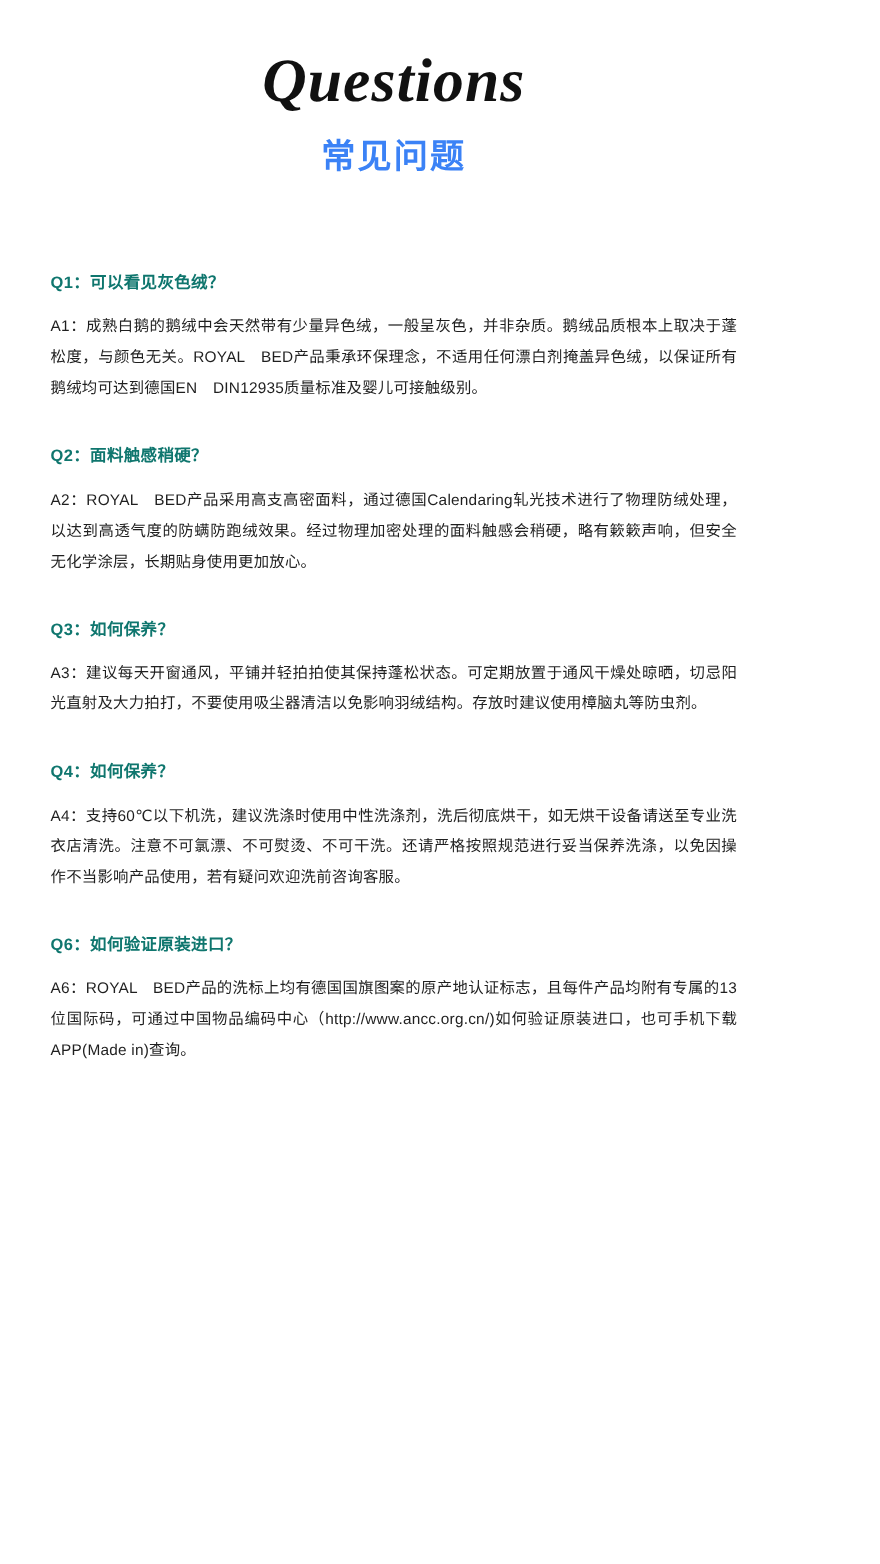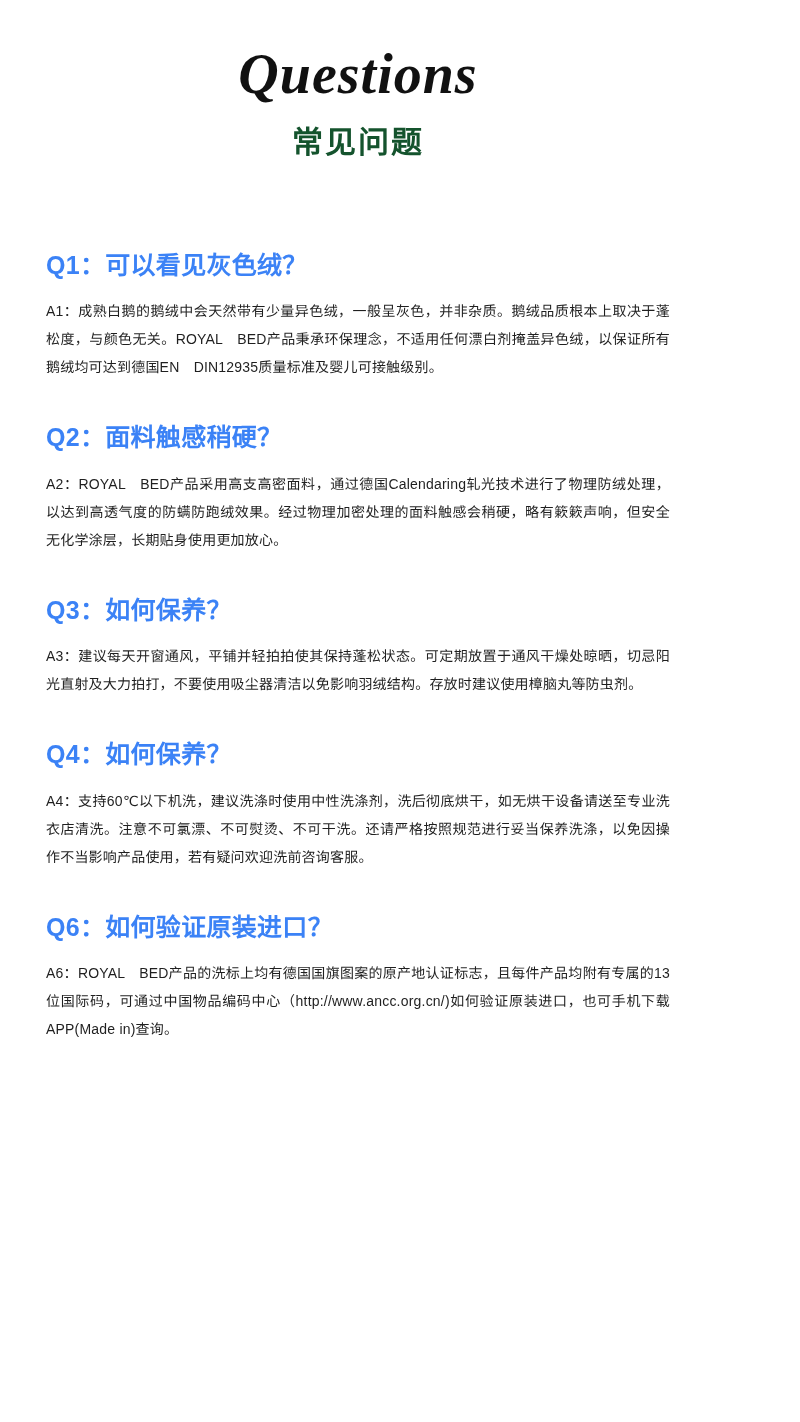--- a/index.html
+++ b/index.html
@@ -36,39 +36,39 @@
     letter-spacing: 1px;
     color: #111111;
     line-height: 1.1;
     margin: 0;
   }
   .title-cn {
     font-family: "Liberation Sans", "DejaVu Sans", sans-serif;
     font-weight: 700;
     font-size: 31px;
     letter-spacing: 2px;
-    color: #14532d;
+    color: #3b82f6;
     margin: 18px 0 0 0;
     line-height: 1.2;
   }
   
   .faq-list {
     margin-top: 86px;
   }
   .faq-item {
     margin-bottom: 38px;
   }
   .faq-item:last-child {
     margin-bottom: 0;
     padding-bottom: 40px;
   }
   .faq-q {
-    font-size: 25px;
+    font-size: 15px;
     font-weight: 700;
-    color: #3b82f6;
+    color: #0f766e;
     line-height: 1.5;
     margin: 0 0 13px 0;
     letter-spacing: 0.3px;
   }
   .faq-a {
     font-size: 14px;
     font-weight: 400;
     color: #1f1f1f;
     line-height: 2.0;
     margin: 0;

